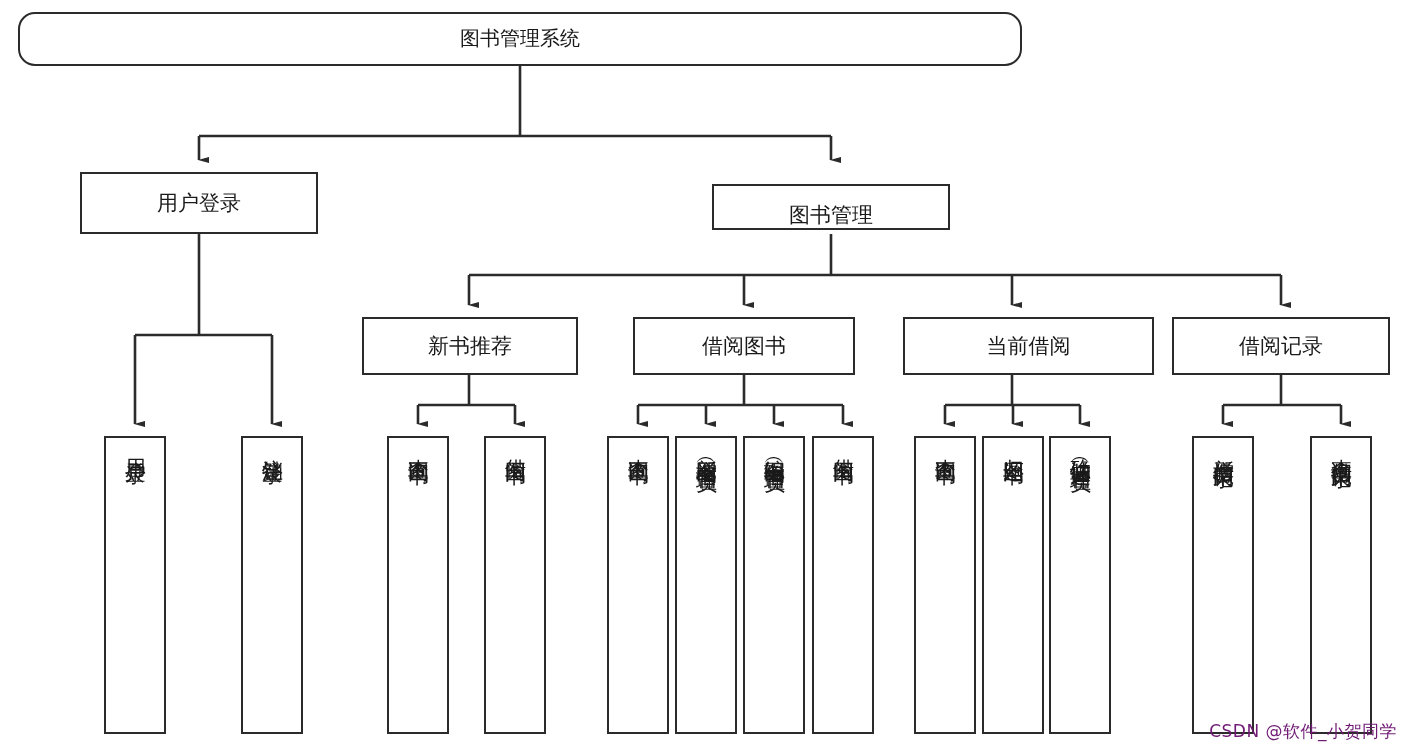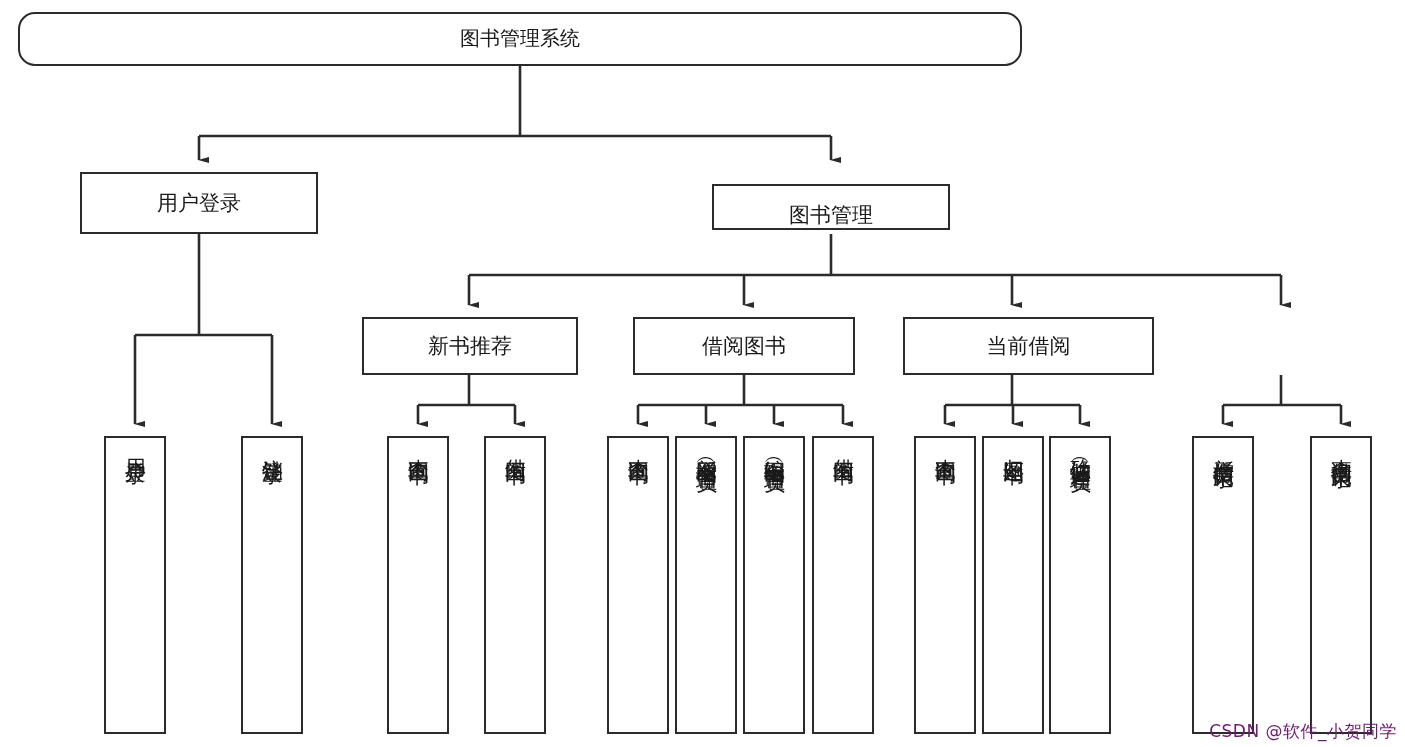--- a/index.html
+++ b/index.html
@@ -142,20 +142,23 @@
 
   <div class="node horiz" style="left:362px; top:317px; width:216px; height:58px;">
     <span class="node-label">新书推荐</span>
   </div>
   <div class="node horiz" style="left:633px; top:317px; width:222px; height:58px;">
     <span class="node-label">借阅图书</span>
   </div>
   <div class="node horiz" style="left:903px; top:317px; width:251px; height:58px;">
     <span class="node-label">当前借阅</span>
   </div>
+  <div class="node horiz" style="left:1172px; top:317px; width:218px; height:58px;">
+    <span class="node-label">借阅记录</span>
+  </div>
 
   <div class="node vert" style="left:104px; top:436px; width:62px; height:298px;">
     <span class="node-label">用户登录</span>
   </div>
   <div class="node vert" style="left:241px; top:436px; width:62px; height:298px;">
     <span class="node-label">注销登录</span>
   </div>
 
   <div class="node vert" style="left:387px; top:436px; width:62px; height:298px;">
     <span class="node-label">查询图书</span>

